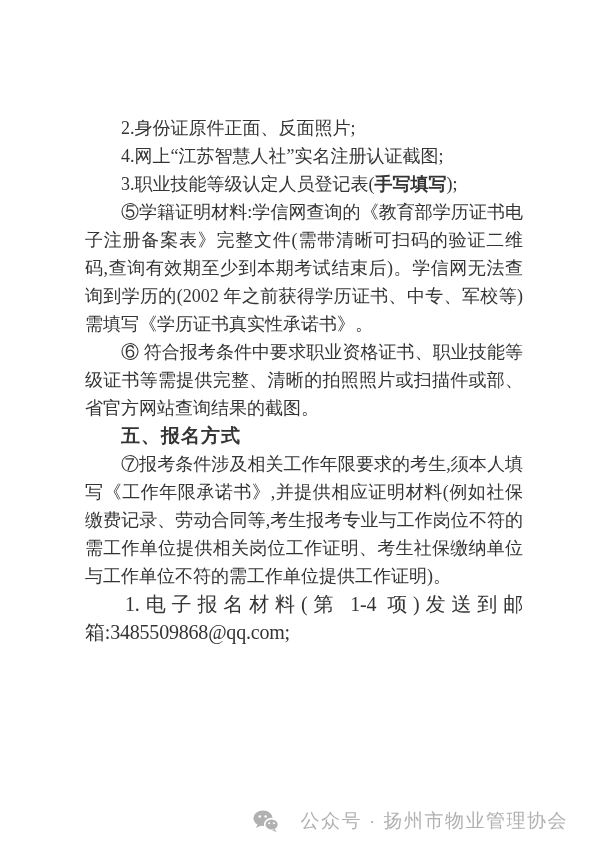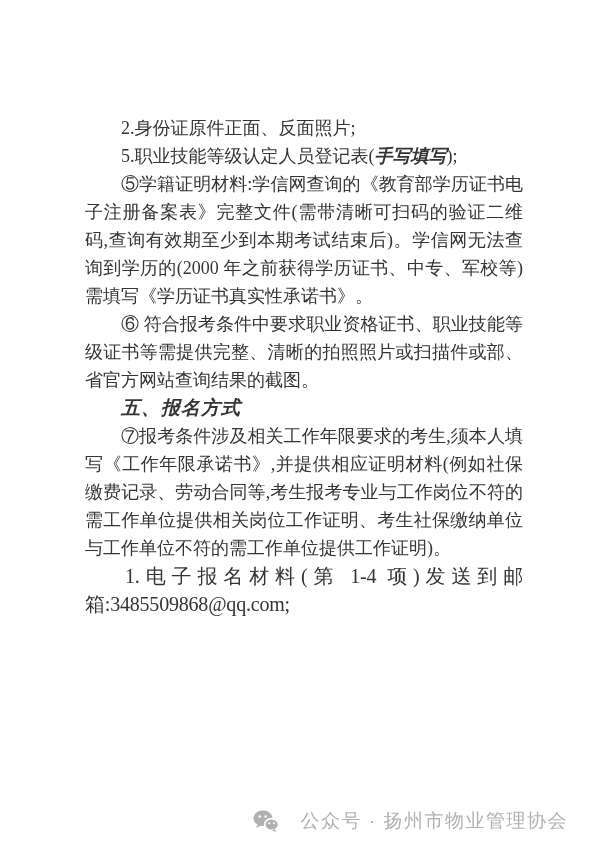--- a/index.html
+++ b/index.html
@@ -22,21 +22,20 @@
     font-size:18px;line-height:28px;
     color:var(--ink,#343434);
     text-align:justify;
     text-justify:inter-ideograph;
   }
   p.para{margin:0;padding:0;text-indent:2em;}
   .run{white-space:pre-wrap;}
   .run.bold{
     font-weight:700;
     font-family:"Liberation Sans","DejaVu Sans",sans-serif;
-    font-style:italic;
   }
   p.para.heading .run{
     font-weight:700;
     font-family:"Liberation Sans","DejaVu Sans",sans-serif;
     font-size:19px;
     letter-spacing:1px;
   }
   p.para.tight{
     white-space:nowrap;
     font-size:20px;
@@ -53,22 +52,23 @@
   }
   .wicon{display:inline-flex;align-items:center;color:var(--footer-ink,#b1b1b1);}
 </style>
 </head>
 <body>
 
 <div class="page">
 
   <div class="doc-body">
       <p class="para"><span class="run">2.身份证原件正面、反面照片;</span></p>
-      <p class="para"><span class="run">5.职业技能等级认定人员登记表(</span><span class="run bold">手写填写</span><span class="run">);</span></p>
-      <p class="para"><span class="run">⑤学籍证明材料:学信网查询的《教育部学历证书电子注册备案表》完整文件(需带清晰可扫码的验证二维码,查询有效期至少到本期考试结束后)。学信网无法查询到学历的(2000 年之前获得学历证书、中专、军校等)需填写《学历证书真实性承诺书》。</span></p>
+      <p class="para"><span class="run">4.网上“江苏智慧人社”实名注册认证截图;</span></p>
+      <p class="para"><span class="run">3.职业技能等级认定人员登记表(</span><span class="run bold">手写填写</span><span class="run">);</span></p>
+      <p class="para"><span class="run">⑤学籍证明材料:学信网查询的《教育部学历证书电子注册备案表》完整文件(需带清晰可扫码的验证二维码,查询有效期至少到本期考试结束后)。学信网无法查询到学历的(2002 年之前获得学历证书、中专、军校等)需填写《学历证书真实性承诺书》。</span></p>
       <p class="para"><span class="run">⑥ 符合报考条件中要求职业资格证书、职业技能等级证书等需提供完整、清晰的拍照照片或扫描件或部、省官方网站查询结果的截图。</span></p>
       <p class="para heading"><span class="run bold">五、报名方式</span></p>
       <p class="para"><span class="run">⑦报考条件涉及相关工作年限要求的考生,须本人填写《工作年限承诺书》,并提供相应证明材料(例如社保缴费记录、劳动合同等,考生报考专业与工作岗位不符的需工作单位提供相关岗位工作证明、考生社保缴纳单位与工作单位不符的需工作单位提供工作证明)。</span></p>
       <p class="para tight"><span class="run">1.电子报名材料(第 1-4 项)发送到邮箱:3485509868@qq.com;</span></p>
     </div>
 
   <div class="footer">
     <span class="wicon">
       <svg width="26" height="22" viewBox="0 0 26 22" aria-hidden="true">
         <ellipse cx="10" cy="8.2" rx="9.6" ry="7.7" fill="currentColor"></ellipse>

